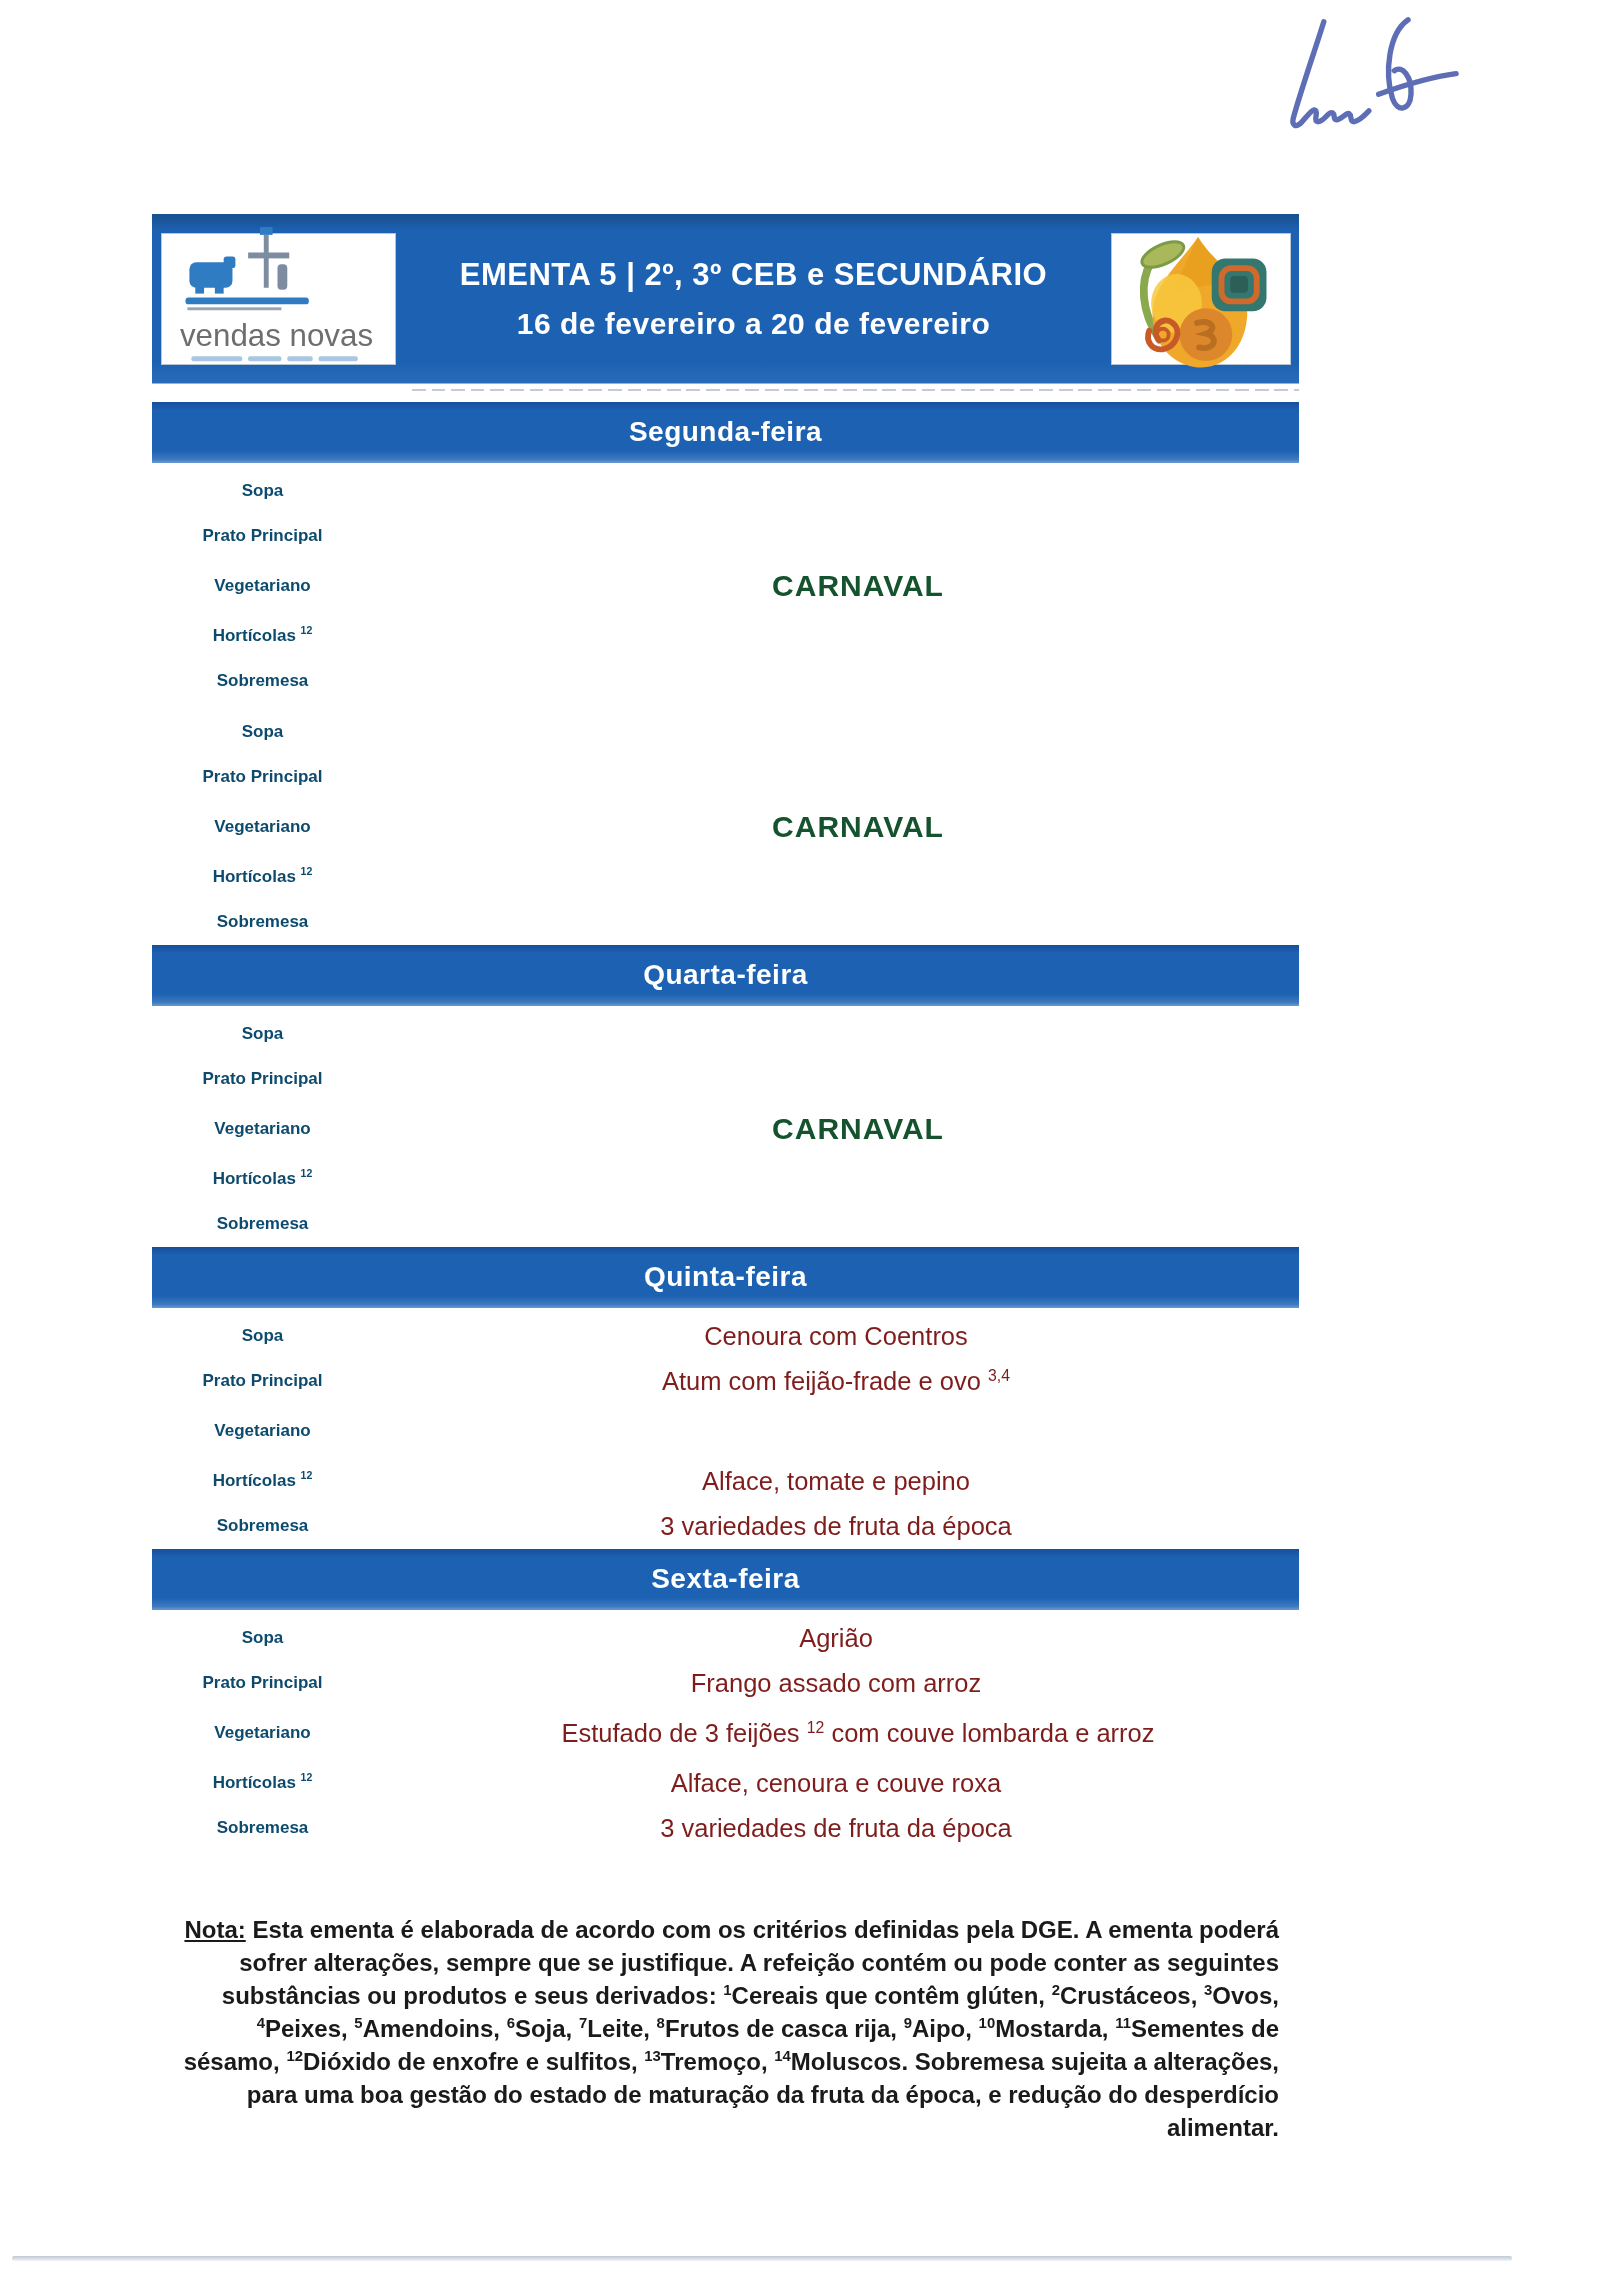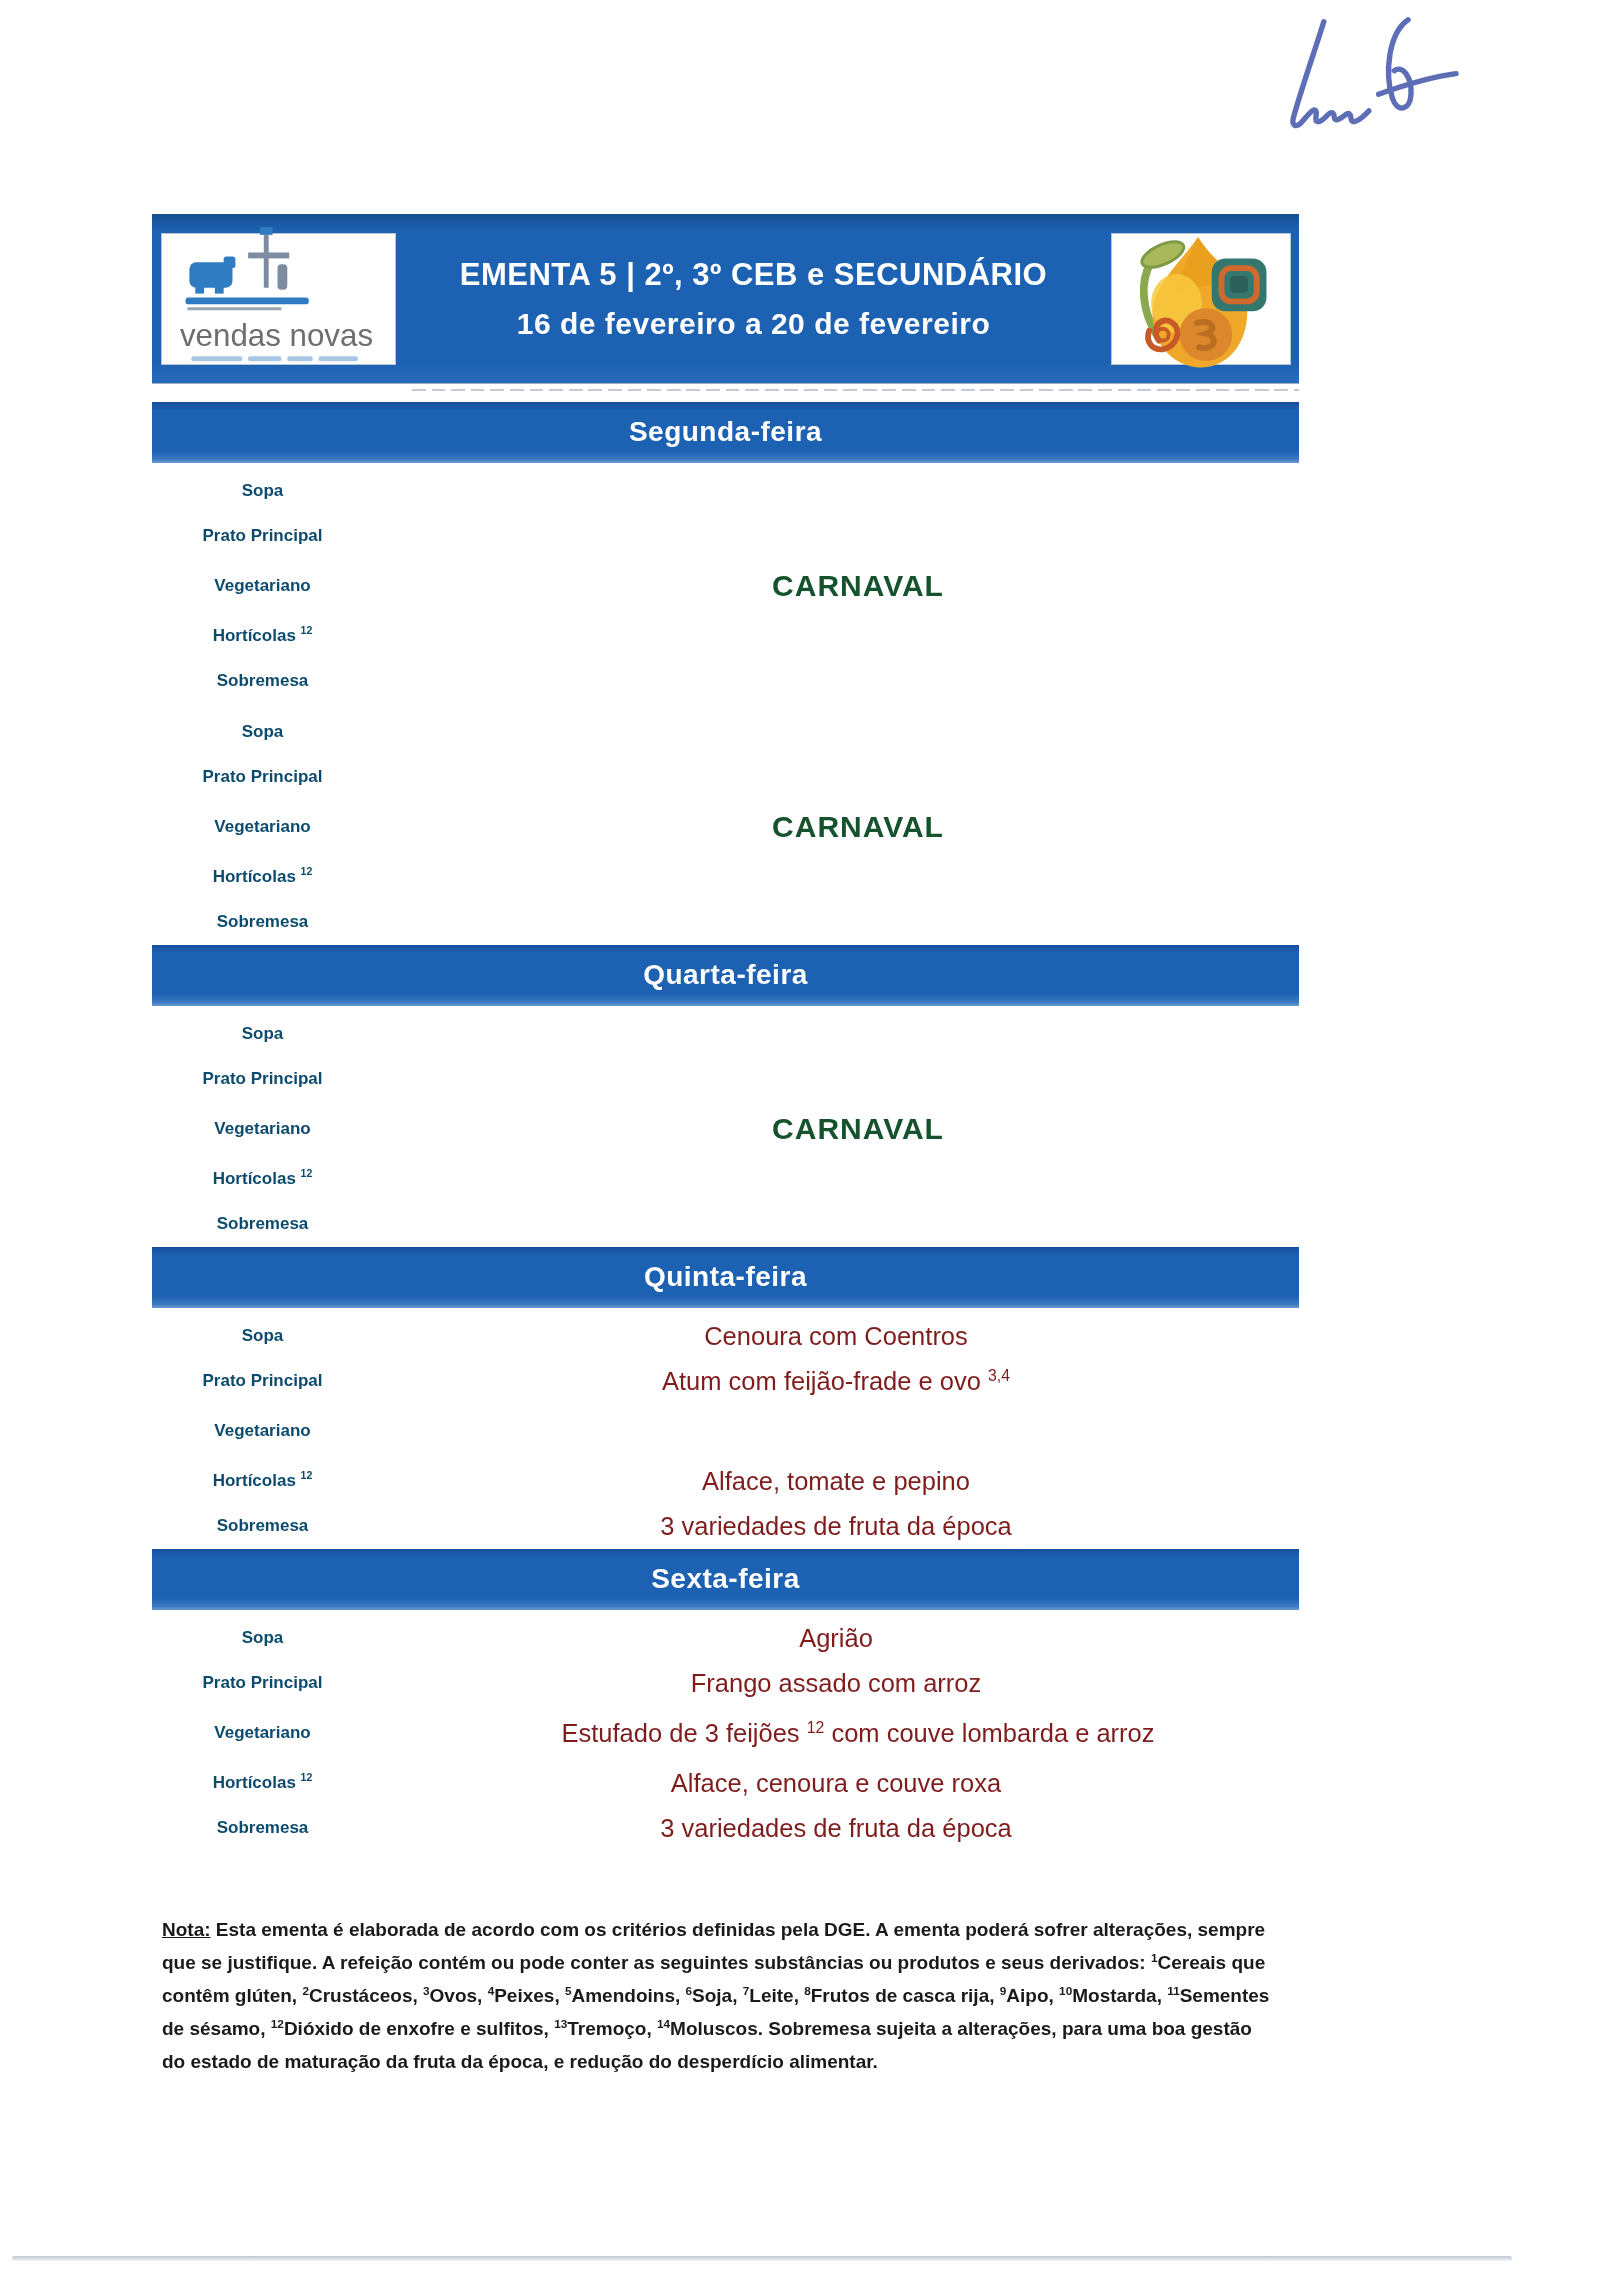--- a/index.html
+++ b/index.html
@@ -58,22 +58,22 @@
   }
   .val{
     flex:1;text-align:center;
     font-size:25.5px;font-weight:500;color:#7f1d1d;
   }
   .val.carnaval{font-size:30px;font-weight:700;letter-spacing:1px;color:#14532d;}
   sup{font-size:62%;line-height:0;vertical-align:super;font-weight:inherit;}
   
   .note{
     position:absolute;left:162px;top:1913px;width:1117px;
-    font-size:19px;line-height:33px;font-weight:600;color:#1a1a1a;
-    text-align:left;
+    font-size:24px;line-height:33px;font-weight:600;color:#1a1a1a;
+    text-align:right;
   }
   .note-label{text-decoration:underline;}
   
   .scan-line{
     position:absolute;left:11.8px;top:2256px;width:1500px;height:4.9px;
     background:linear-gradient(180deg,#aeb6c2 0%,#cdd4de 55%,#eef1f5 100%);
     opacity:.75;border-radius:2px;
   }
   .logo-text{font-family:"Liberation Sans", sans-serif;}
 </style>

